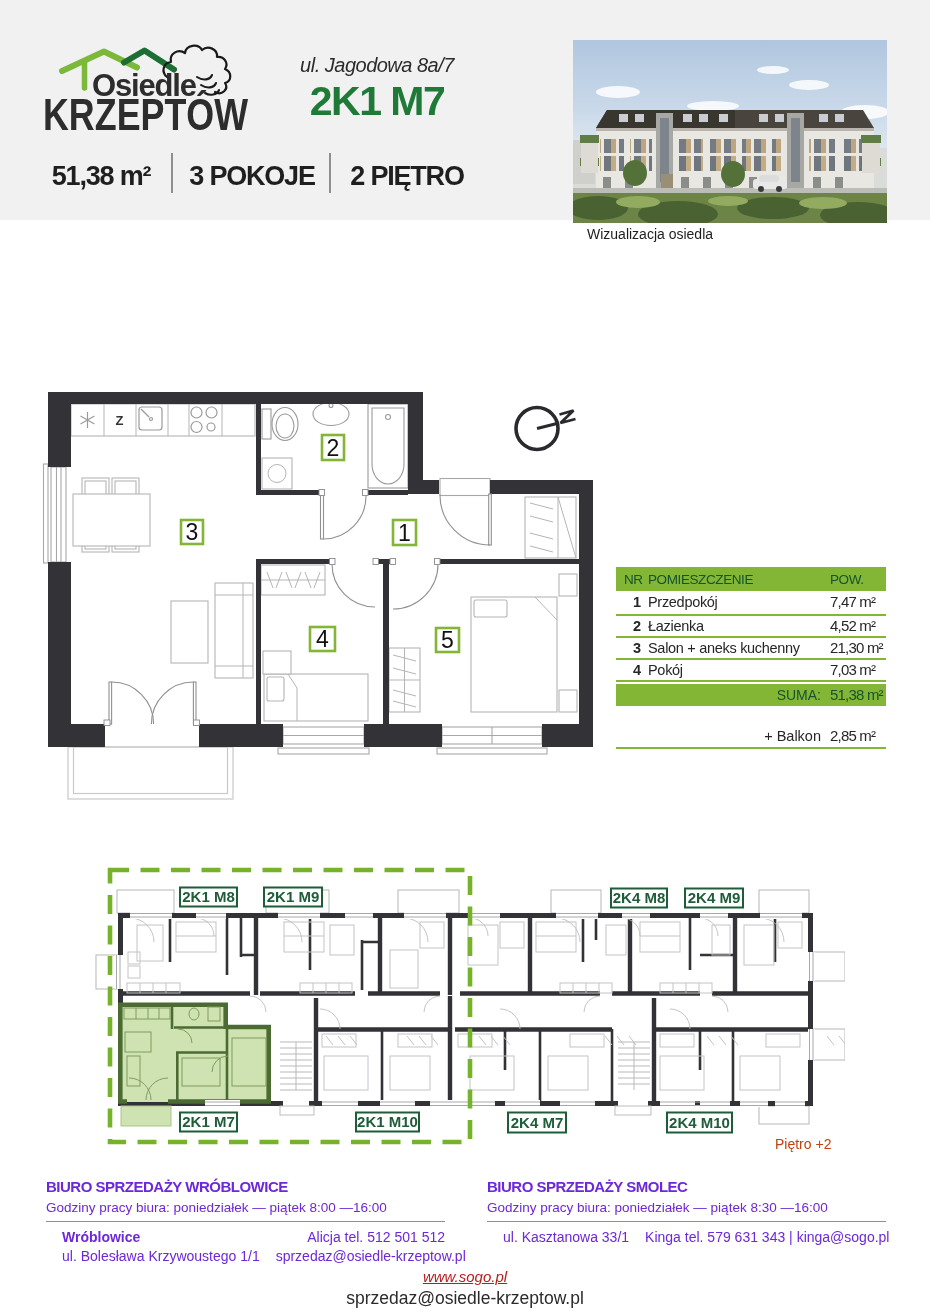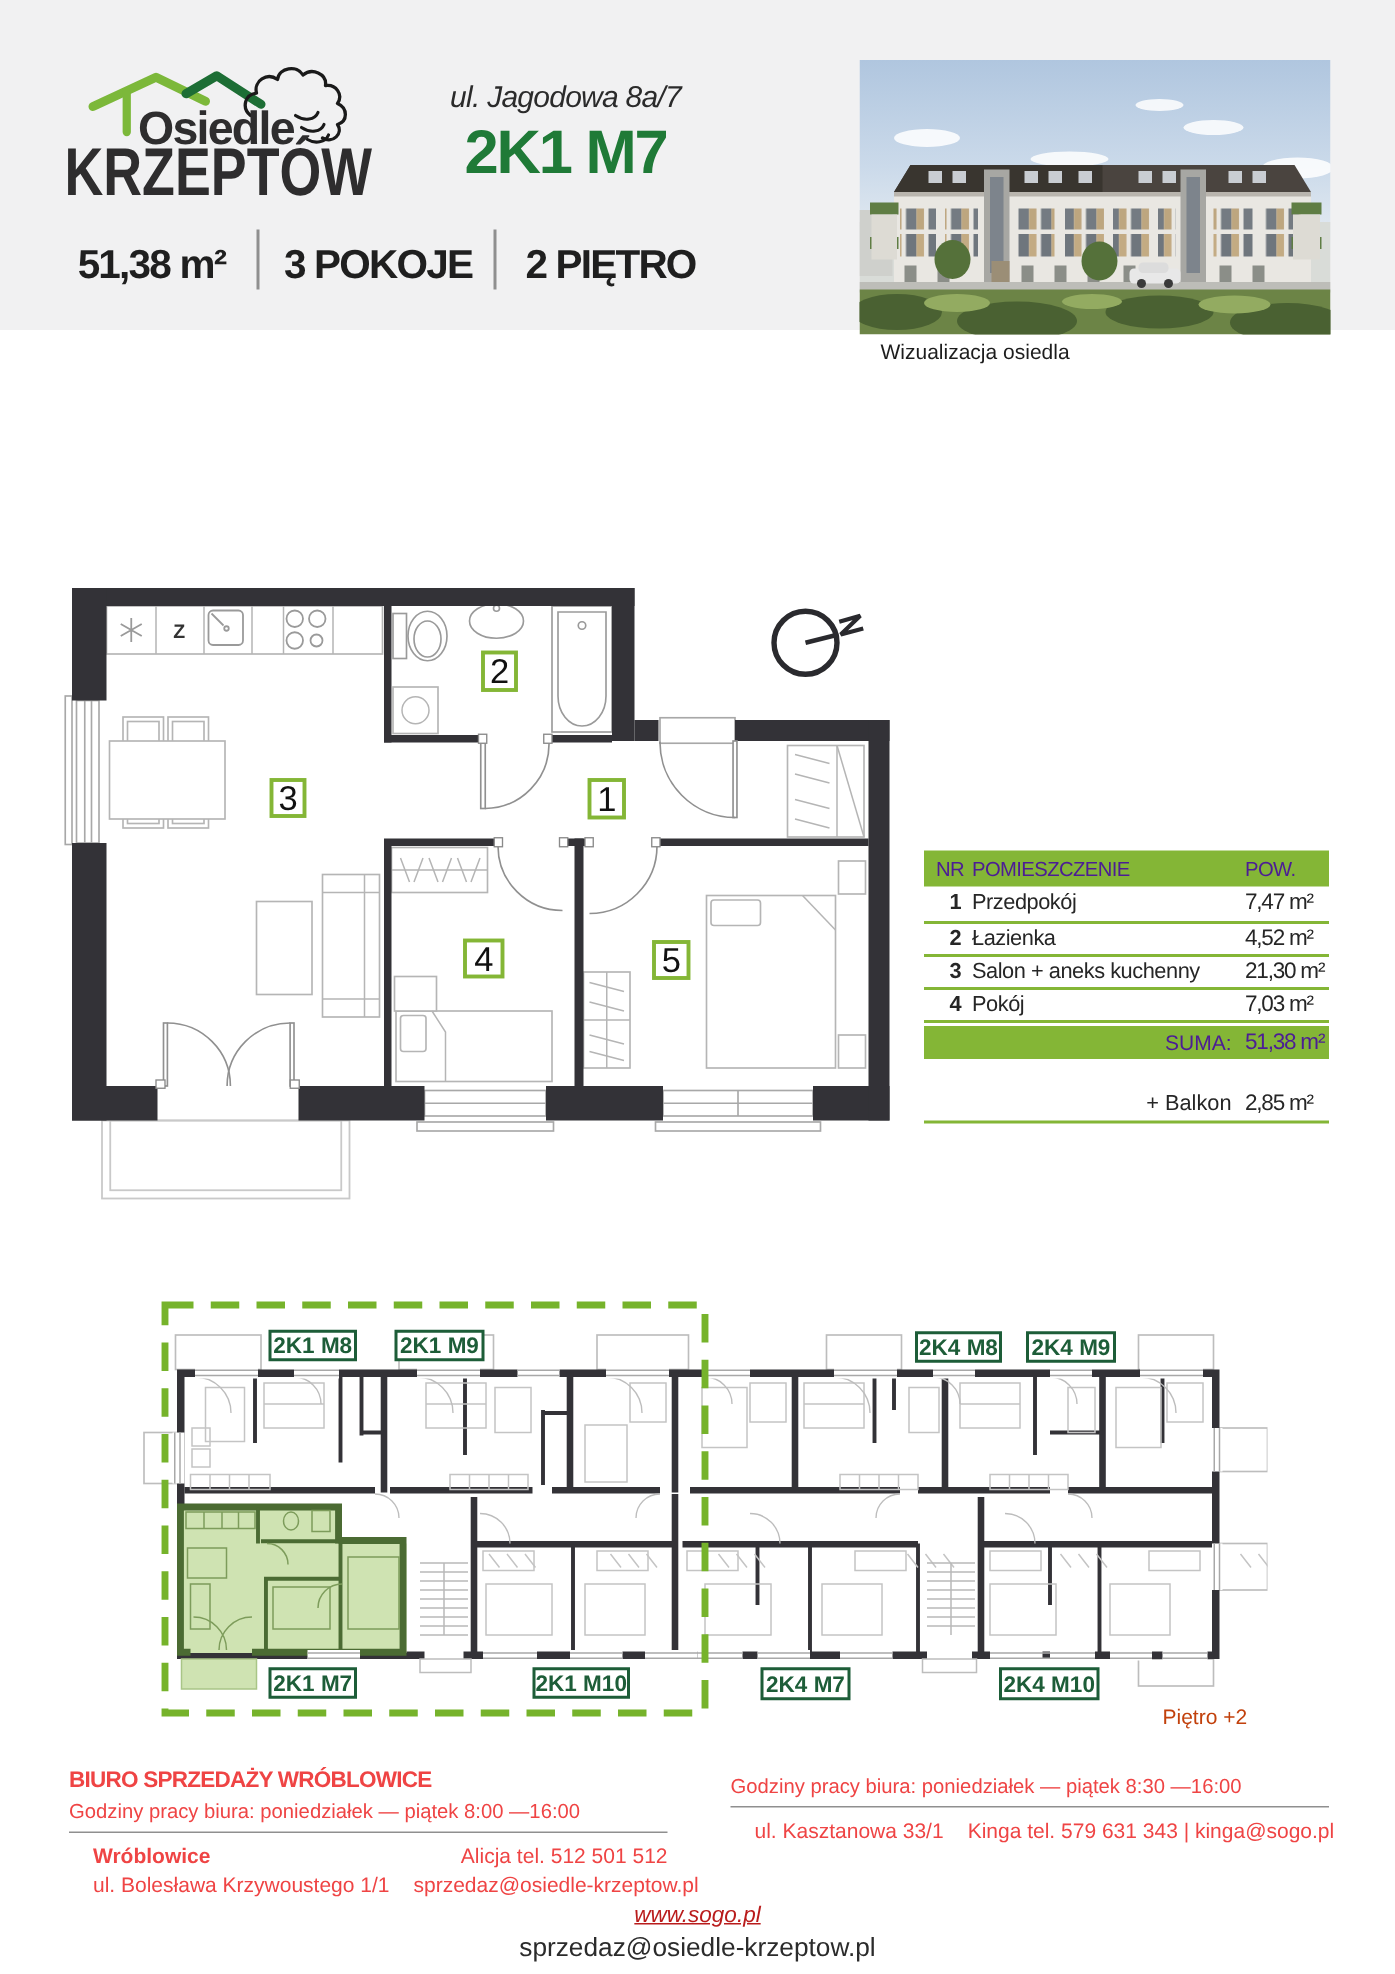--- a/index.html
+++ b/index.html
@@ -17,23 +17,23 @@
   .spec{position:absolute;top:0;white-space:nowrap;transform:translateX(-50%);}
   .vdiv{position:absolute;top:-8px;width:2px;height:40px;background:#8f8f8f;}
   #caption{left:587px;top:226px;width:300px;text-align:left;font-size:14px;color:#1d1d1d;}
   
   #tbl{left:616px;top:0;width:270px;font-size:14.5px;color:#262626;}
   .trow{position:absolute;width:270px;white-space:nowrap;}
   .tnum{position:absolute;left:0;width:25px;text-align:right;font-weight:bold;}
   .tname{position:absolute;left:32px;letter-spacing:-0.3px;}
   .tval{position:absolute;left:214px;font-weight:normal;font-size:15px;letter-spacing:-0.8px;}
   .tsep{position:absolute;width:270px;height:2.2px;background:#84b636;}
-  #thead,#tsuma{position:absolute;width:270px;background:#84b636;color:#4c1d95;}
+  #thead,#tsuma{position:absolute;width:270px;background:#84b636;color:#14532d;}
   
-  .office{width:399px;font-size:14px;color:#ef4444;}
+  .office{width:399px;font-size:14px;color:#6d28d9;}
   .oh{font-weight:bold;font-size:15px;letter-spacing:-0.5px;}
   .osub{font-size:13.5px;margin-top:5px;}
   .oline{height:1px;background:#8f8f8f;margin-top:6px;margin-bottom:6px;}
   .orow{display:flex;justify-content:space-between;line-height:19px;}
   .orow span{white-space:nowrap;margin-left:16px;}
   #foot1{left:0;top:1268px;width:930px;text-align:center;font-size:15px;font-style:italic;}
   #foot1 span{color:#b91c1c;text-decoration:underline;}
   #foot2{left:0;top:1288px;width:930px;text-align:center;font-size:17.5px;color:#2b2b2b;}
 </style>
 </head>
@@ -542,20 +542,21 @@
   <div class="orow">
       <span style="font-weight:bold;">Wróblowice</span>
       <span>Alicja tel. 512 501 512</span>
     </div>
   <div class="orow">
       <span>ul. Bolesława Krzywoustego 1/1</span>
       <span>sprzedaz@osiedle-krzeptow.pl</span>
     </div>
 </div>
 <div class="abs office" style="left:487px;top:1178px;">
+  <div class="oh">BIURO SPRZEDAŻY SMOLEC</div>
   <div class="osub">Godziny pracy biura: poniedziałek — piątek 8:30 —16:00</div>
   <div class="oline"></div>
   <div class="orow">
       <span>ul. Kasztanowa 33/1</span>
       <span>Kinga tel. 579 631 343 | kinga@sogo.pl</span>
     </div>
 </div>
 <div class="abs" id="foot1"><span>www.sogo.pl</span></div>
 <div class="abs" id="foot2">sprzedaz@osiedle-krzeptow.pl</div>
 

